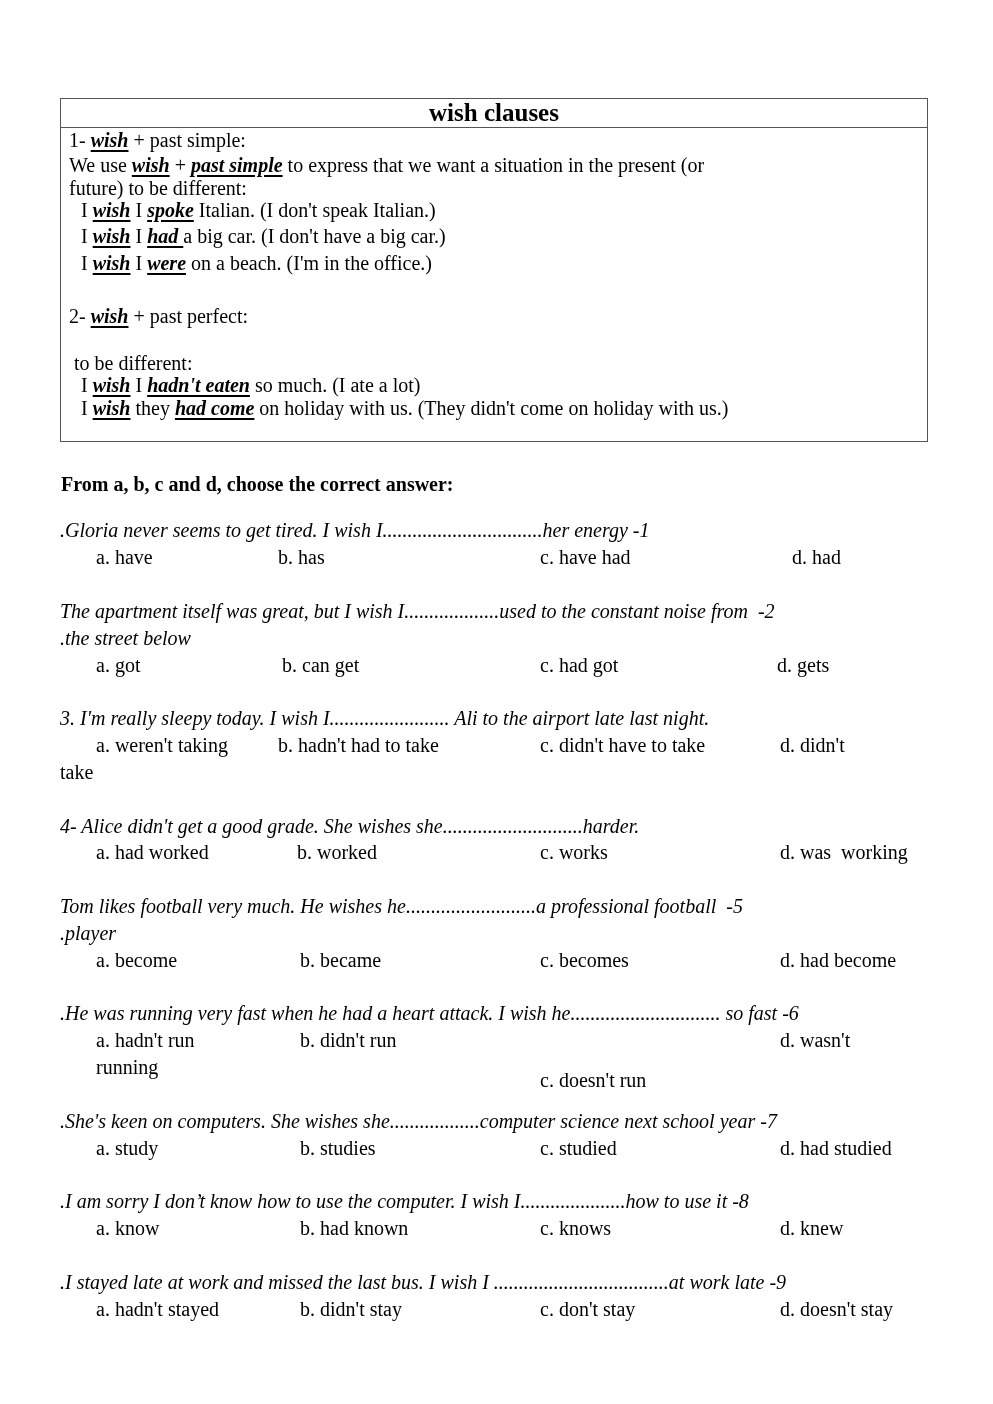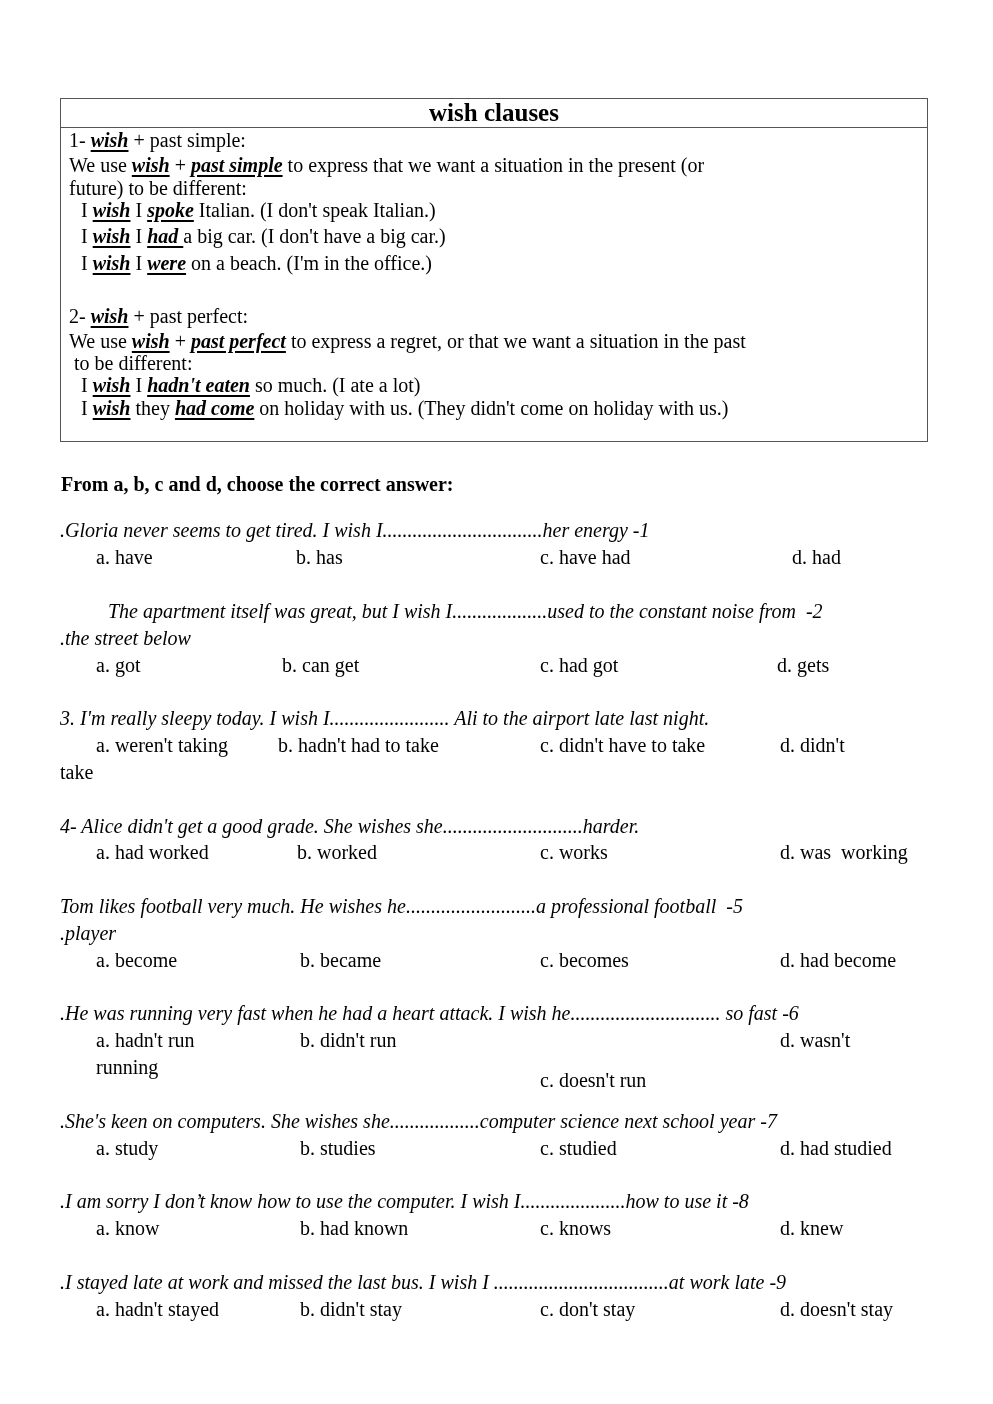--- a/index.html
+++ b/index.html
@@ -29,35 +29,34 @@
   <div class="box-title">wish clauses</div>
 
   <div class="line" style="left:8px; top:29px;"><span>1- </span><span class="kw">wish</span><span> + past simple:</span></div>
   <div class="line" style="left:8px; top:54px;"><span>We use </span><span class="kw">wish</span><span> + </span><span class="kw">past simple</span><span> to express that we want a situation in the present (or</span></div>
   <div class="line" style="left:8px; top:77px;">future) to be different:</div>
   <div class="line" style="left:20px; top:99px;"><span>I </span><span class="kw">wish</span><span> I </span><span class="kw">spoke</span><span> Italian. (I don't speak Italian.)</span></div>
   <div class="line" style="left:20px; top:125px;"><span>I </span><span class="kw">wish</span><span> I </span><span class="kw">had </span><span>a big car. (I don't have a big car.)</span></div>
   <div class="line" style="left:20px; top:152px;"><span>I </span><span class="kw">wish</span><span> I </span><span class="kw">were</span><span> on a beach. (I'm in the office.)</span></div>
 
   <div class="line" style="left:8px; top:205px;"><span>2- </span><span class="kw">wish</span><span> + past perfect:</span></div>
-  <div class="line" style="left:8px; top:230px;"><span>We use </span><span class="kw">wish</span><span> + </span><span class="kw">past perfect</span><span> to express a regret, or that we want a situation in the past</span></div>
   <div class="line" style="left:8px; top:252px;"> to be different:</div>
   <div class="line" style="left:20px; top:274px;"><span>I </span><span class="kw">wish</span><span> I </span><span class="kw">hadn't eaten</span><span> so much. (I ate a lot)</span></div>
   <div class="line" style="left:20px; top:297px;"><span>I </span><span class="kw">wish</span><span> they </span><span class="kw">had come</span><span> on holiday with us. (They didn't come on holiday with us.)</span></div>
 </div>
 
 <div class="heading">From a, b, c and d, choose the correct answer:</div>
 
 <div class="q" style="left:60px; top:518px;">.Gloria never seems to get tired. I wish I................................her energy -1</div>
 <div class="opt" style="left:96px; top:545px;">a. have</div>
-<div class="opt" style="left:296px; top:545px;text-align:center;">b. has</div>
+<div class="opt" style="left:278px; top:545px;text-align:center;">b. has</div>
 <div class="opt" style="left:540px; top:545px;">c. have had</div>
 <div class="opt" style="left:792px; top:545px;">d. had</div>
 
-<div class="q" style="left:60px; top:599px;margin-left:48px;">The apartment itself was great, but I wish I...................used to the constant noise from  -2</div>
+<div class="q" style="left:60px; top:599px;">The apartment itself was great, but I wish I...................used to the constant noise from  -2</div>
 <div class="q" style="left:60px; top:626px;">.the street below</div>
 <div class="opt" style="left:96px; top:653px;">a. got</div>
 <div class="opt" style="left:282px; top:653px;">b. can get</div>
 <div class="opt" style="left:540px; top:653px;">c. had got</div>
 <div class="opt" style="left:777px; top:653px;">d. gets</div>
 
 <div class="q" style="left:60px; top:706px;">3. I'm really sleepy today. I wish I........................ Ali to the airport late last night.</div>
 <div class="opt" style="left:96px; top:733px;">a. weren't taking</div>
 <div class="opt" style="left:278px; top:733px;">b. hadn't had to take</div>
 <div class="opt" style="left:540px; top:733px;">c. didn't have to take</div>

